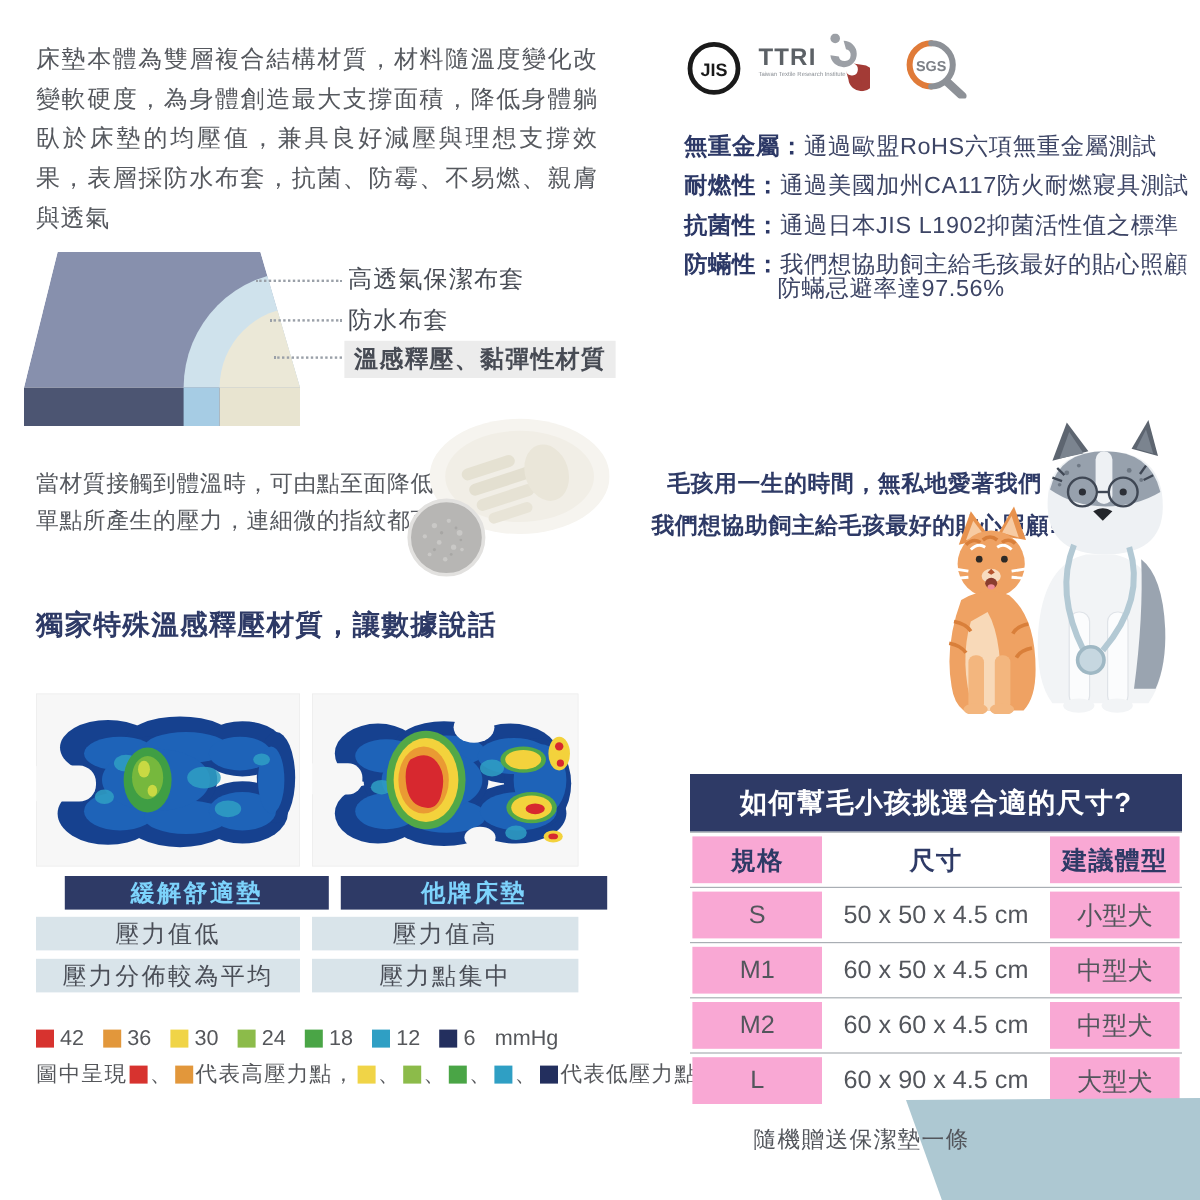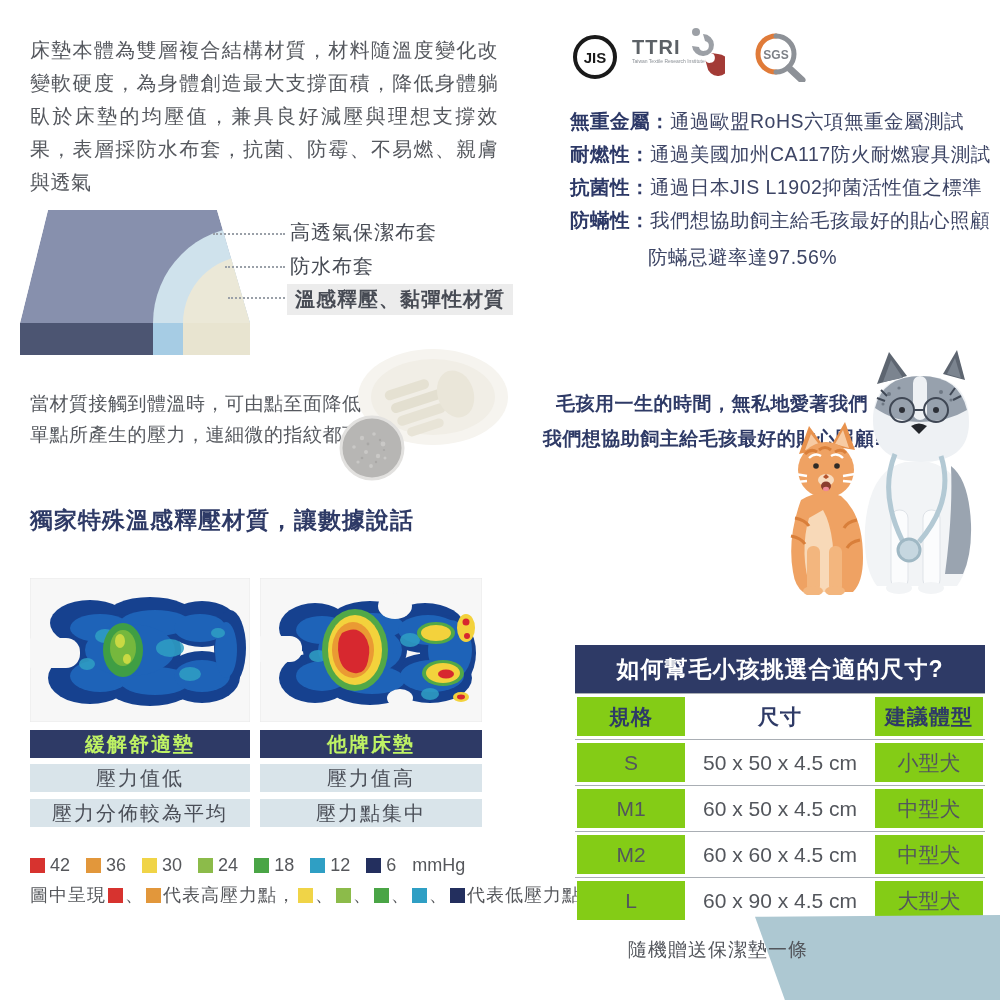--- a/index.html
+++ b/index.html
@@ -12,21 +12,21 @@
   
   .leader{border-top:2px dotted #9aa0a8;height:0;}
   .layer-label{font-size:20px;color:#474b54;letter-spacing:1px;white-space:nowrap;}
   .layer-label.boxed{background:#ececec;padding:2px 8px;}
   
   .touch{left:30px;top:388px;width:480px;font-size:19px;line-height:31px;color:#55585e;letter-spacing:.5px;}
   
   .sec-title{left:30px;top:505px;font-size:23px;font-weight:bold;color:#2e3a66;letter-spacing:1px;}
   
   .bar{height:28px;display:flex;align-items:center;justify-content:center;font-size:20px;letter-spacing:2px;}
-  .bar.navy{background:#2e3a66;color:#bef264;font-weight:bold;}
+  .bar.navy{background:#2e3a66;color:#7dd3fc;font-weight:bold;margin-left:24px;}
   .bar.light{background:#d9e4ea;color:#4a4e57;text-align:center;}
   
   .legend{left:30px;top:855px;display:flex;align-items:center;font-size:18px;color:#55575b;}
   .legend .item{display:flex;align-items:center;margin-right:16px;}
   .sq{display:inline-block;width:15px;height:15px;margin-right:5px;}
   .note{left:30px;top:883px;font-size:18px;color:#55575b;letter-spacing:1px;}
   .note .sq{vertical-align:-2px;margin:0 2px;}
   
   .cert-line{position:absolute;left:570px;white-space:nowrap;font-size:19.5px;letter-spacing:.5px;}
   .cert-line b{color:#2c3866;}
@@ -34,21 +34,21 @@
   
   .pets-note{left:538px;top:386px;width:348px;text-align:center;font-size:19px;line-height:35px;
              font-weight:bold;color:#2e3a66;letter-spacing:.5px;}
   
   .tbl{left:575px;top:645px;width:410px;}
   .tbl-title{height:48px;background:#2e3a66;color:#fff;font-size:23px;font-weight:bold;
              display:flex;align-items:center;justify-content:center;letter-spacing:1px;}
   .trow{display:grid;grid-template-columns:112px 186px 112px;height:45px;border-top:1px solid #a9aeb4;}
   .trow:first-of-type{border-top:none;}
   .trow .c{display:flex;align-items:center;justify-content:center;font-size:21px;color:#53565c;}
-  .trow .shade{background:#84cc16;margin:3px 2px;}
+  .trow .shade{background:#f9a8d4;margin:3px 2px;}
   .trow.head .c{color:#2e3a66;font-weight:bold;font-size:21px;letter-spacing:1px;}
   .gift{left:592px;top:937px;font-size:19px;color:#53565c;letter-spacing:1px;padding-left:36px;}
   .corner{left:755px;top:915px;width:245px;height:85px;background:#adc8d2;
           clip-path:polygon(0% 2%,100% 0%,100% 100%,12.2% 100%);}
 </style>
 </head>
 <body>
 
 <div class="page">
 
@@ -150,21 +150,21 @@
   </div>
   <div class="cert-line" style="top:141px;">
     <b>耐燃性</b><b>：</b><span class="t">通過美國加州CA117防火耐燃寢具測試</span>
   </div>
   <div class="cert-line" style="top:174px;">
     <b>抗菌性</b><b>：</b><span class="t">通過日本JIS L1902抑菌活性值之標準</span>
   </div>
   <div class="cert-line" style="top:207px;">
     <b>防蟎性</b><b>：</b><span class="t">我們想協助飼主給毛孩最好的貼心照顧</span>
   </div>
-  <div class="cert-line" style="top:244px;padding-left:78px;">
+  <div class="cert-line" style="top:227px;padding-left:78px;">
     <span class="t">防蟎忌避率達97.56%</span>
   </div>
 
   
   <div class="abs pets-note">
     <div>毛孩用一生的時間，無私地愛著我們</div>
     <div>我們想協助飼主給毛孩最好的貼心照顧!</div>
   </div>
 
   

